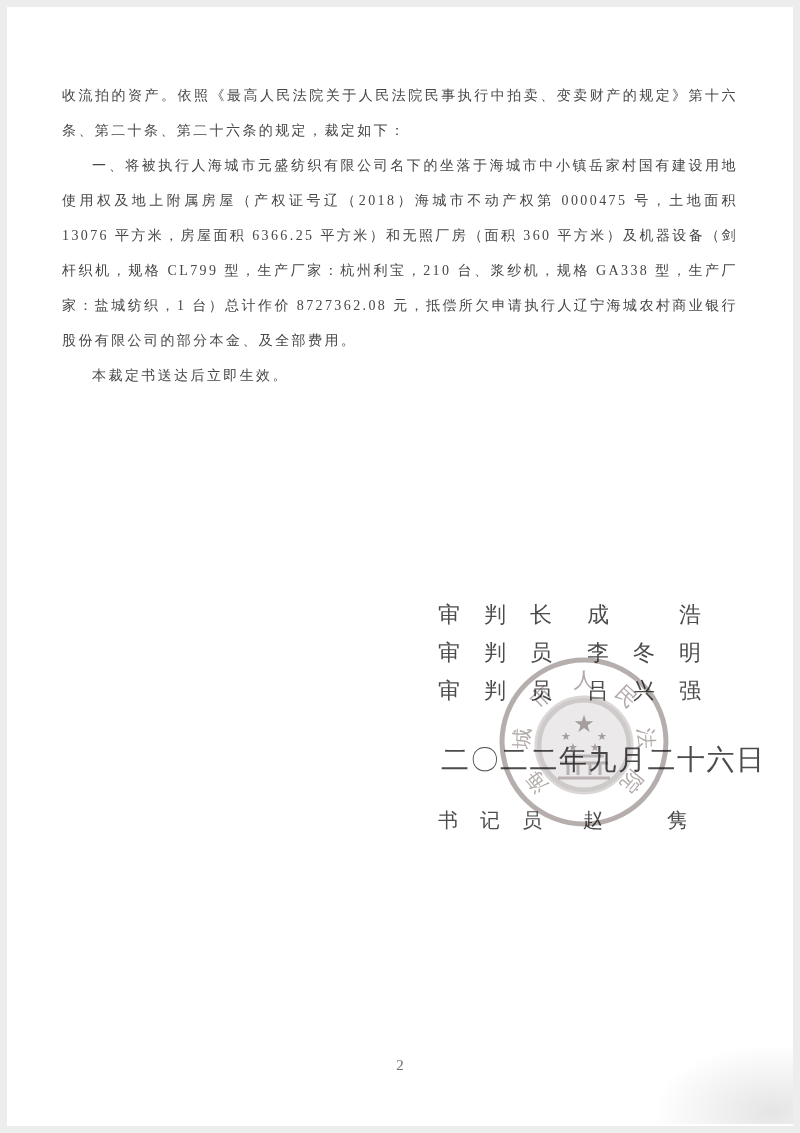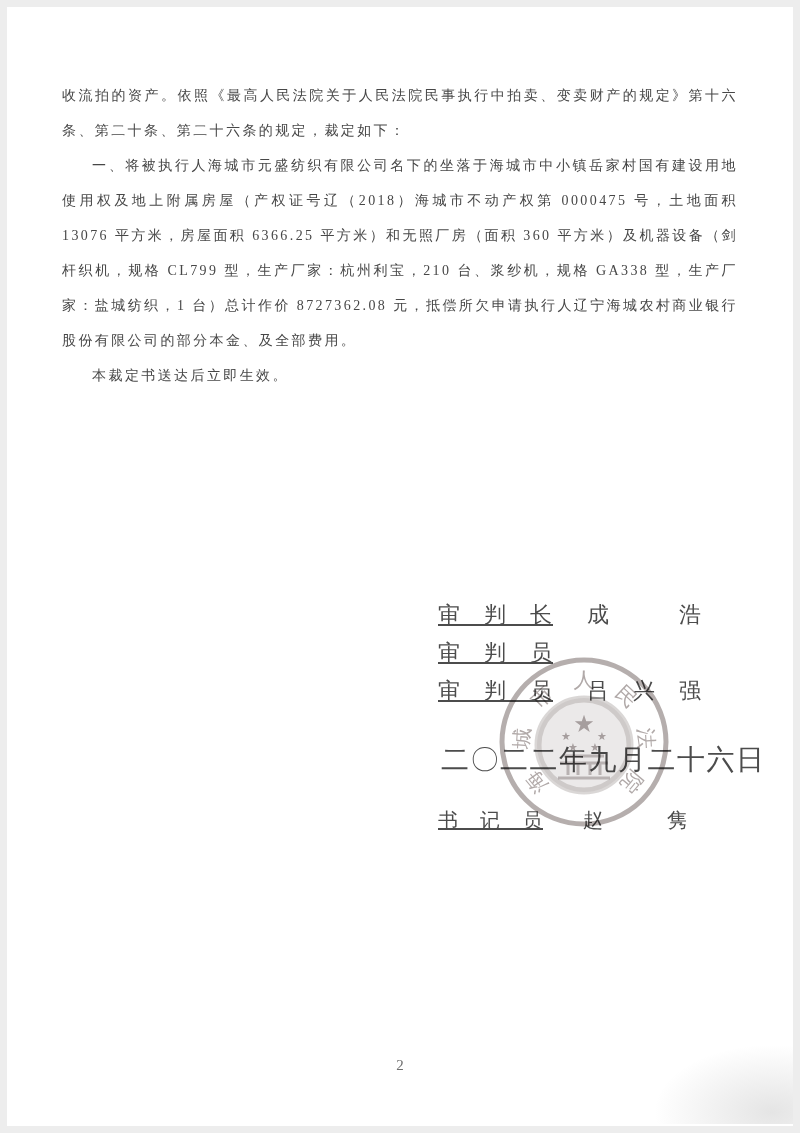--- a/index.html
+++ b/index.html
@@ -53,21 +53,21 @@
     left: 438px;
     top: 596px;
     font-size: 22px;
     line-height: 38px;
     letter-spacing: 1px;
     color: #4c4c4c;
     z-index: 2;
     white-space: nowrap;
   }
   .sig-line { display: flex; }
-  .sig-role { display: inline-block; text-decoration: underline; }
+  .sig-role { display: inline-block; }
   .sig-name { display: inline-block; margin-left: 34px; }
 
   .date-line {
     position: absolute;
     left: 441px;
     top: 741px;
     font-size: 28px;
     letter-spacing: 1.5px;
     color: #4c4c4c;
     z-index: 2;
@@ -121,20 +121,21 @@
     <p class="para indent">本裁定书送达后立即生效。</p>
   </div>
 
   <div class="signature-block">
     <div class="sig-line">
       <span class="sig-role">审　判　长</span>
       <span class="sig-name">成　　　浩</span>
     </div>
     <div class="sig-line">
       <span class="sig-role">审　判　员</span>
+      <span class="sig-name">李　冬　明</span>
     </div>
     <div class="sig-line">
       <span class="sig-role">审　判　员</span>
       <span class="sig-name">吕　兴　强</span>
     </div>
   </div>
 
   <div class="date-line">二〇二二年九月二十六日</div>
 
   <div class="clerk-line">

